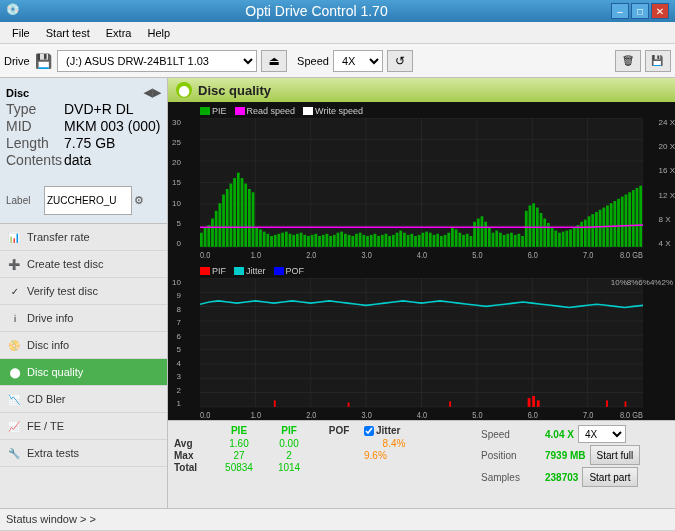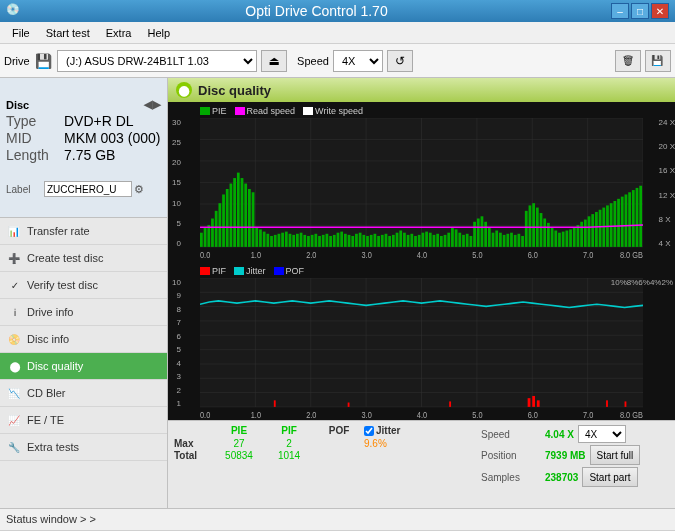--- a/index.html
+++ b/index.html
@@ -94,42 +94,42 @@
       background: #e8e8e8;
       border-right: 1px solid #c0c0c0;
       display: flex;
       flex-direction: column;
       flex-shrink: 0;
     }
 
     
     .disc-info-panel {
       background: #e0e8f0;
-      padding: 20px 6px;
+      padding: 8px 6px;
       border-bottom: 1px solid #c0c0c0;
     }
     .disc-info-header {
       display: flex;
       align-items: center;
       justify-content: space-between;
       margin-bottom: 2px;
     }
     .disc-info-header span { font-weight: bold; font-size: 11px; }
     .disc-info-arrows { font-size: 11px; color: #555; cursor: pointer; }
     .disc-info-row { display: flex; font-size: 14px; margin-bottom: 1px; }
     .disc-info-key { color: #555; width: 58px; flex-shrink: 0; }
     .disc-info-val { color: #000; font-weight: 500; }
     .disc-label-row { display: flex; align-items: center; margin-top: 18px; }
     .disc-label-key { color: #555; font-size: 10px; width: 38px; }
     .disc-label-input {
       font-size: 10px;
       border: 1px solid #aaa;
       background: white;
       padding: 0 2px;
-      height: 16px;
+      height: 29px;
       width: 88px;
     }
     .disc-label-icon { margin-left: 2px; font-size: 11px; color: #555; cursor: pointer; }
 
     
     .sidebar-nav { flex: 1; }
     .sidebar-nav-item {
       display: flex;
       align-items: center;
       padding: 6px 8px;
@@ -312,20 +312,24 @@
         <span class="disc-info-key">Type</span>
         <span class="disc-info-val">DVD+R DL</span>
       </div>
       <div class="disc-info-row">
         <span class="disc-info-key">MID</span>
         <span class="disc-info-val">MKM 003 (000)</span>
       </div>
       <div class="disc-info-row">
         <span class="disc-info-key">Length</span>
         <span class="disc-info-val">7.75 GB</span>
+      </div>
+      <div class="disc-info-row">
+        <span class="disc-info-key">Contents</span>
+        <span class="disc-info-val">data</span>
       </div>
       <div class="disc-label-row">
         <span class="disc-label-key">Label</span>
         <input type="text" class="disc-label-input" value="ZUCCHERO_U" style="">
         <span class="disc-label-icon">⚙</span>
       </div>
     </div>
 
     <div class="sidebar-nav">
       <div class="sidebar-nav-item">
@@ -665,20 +669,27 @@
           <div class="stat-label"></div>
           <div class="stat-pie">PIE</div>
           <div class="stat-pif">PIF</div>
           <div class="stat-pof">POF</div>
           <div style="display:flex;align-items:center;gap:2px;">
             <input type="checkbox" checked="" style="width: 10px; height: 10px;">
             <span>Jitter</span>
           </div>
         </div>
 
+        <div class="stats-data-row">
+          <div class="stat-label">Avg</div>
+          <div class="stat-pie">1.60</div>
+          <div class="stat-pif">0.00</div>
+          <div class="stat-pof"></div>
+          <div style="width:60px;color:#ff8800;text-align:center;">8.4%</div>
+        </div>
 
         <div class="stats-data-row">
           <div class="stat-label">Max</div>
           <div class="stat-pie">27</div>
           <div class="stat-pif">2</div>
           <div class="stat-pof"></div>
           <div style="width:60px;color:#ff8800;text-align:left;">9.6%</div>
         </div>
 
         <div class="stats-data-row">

